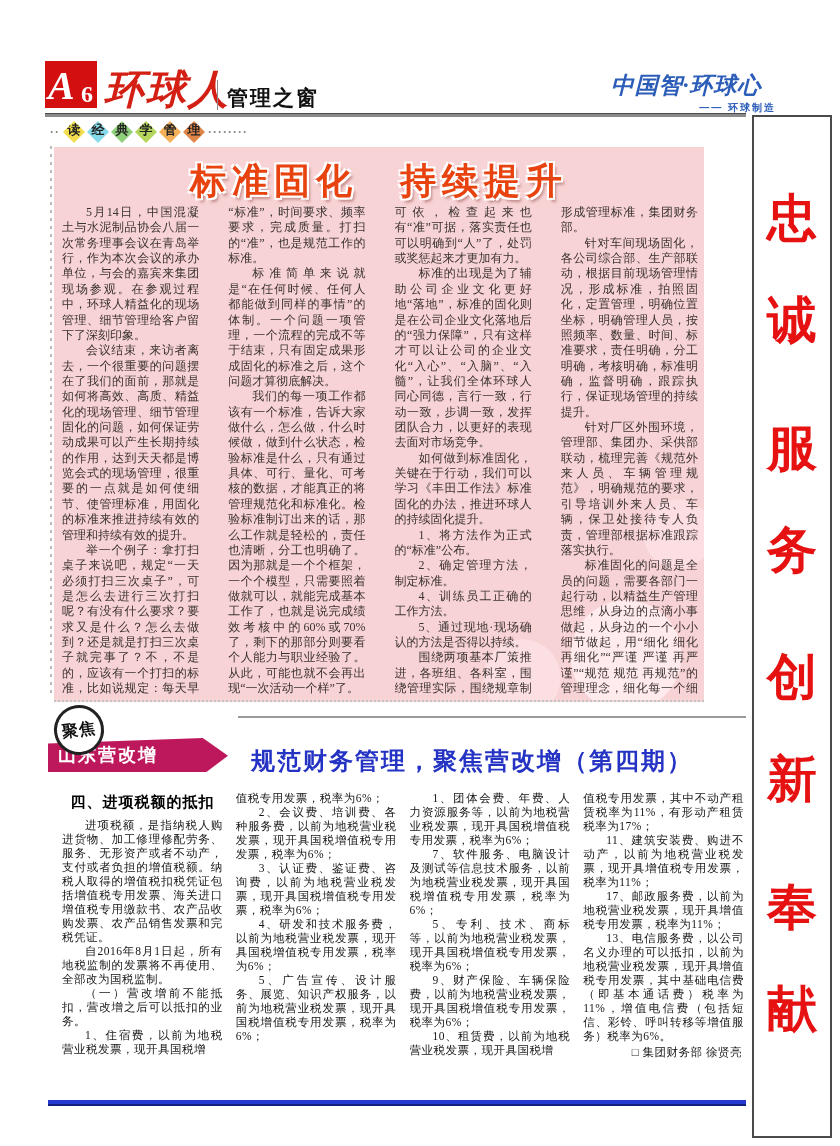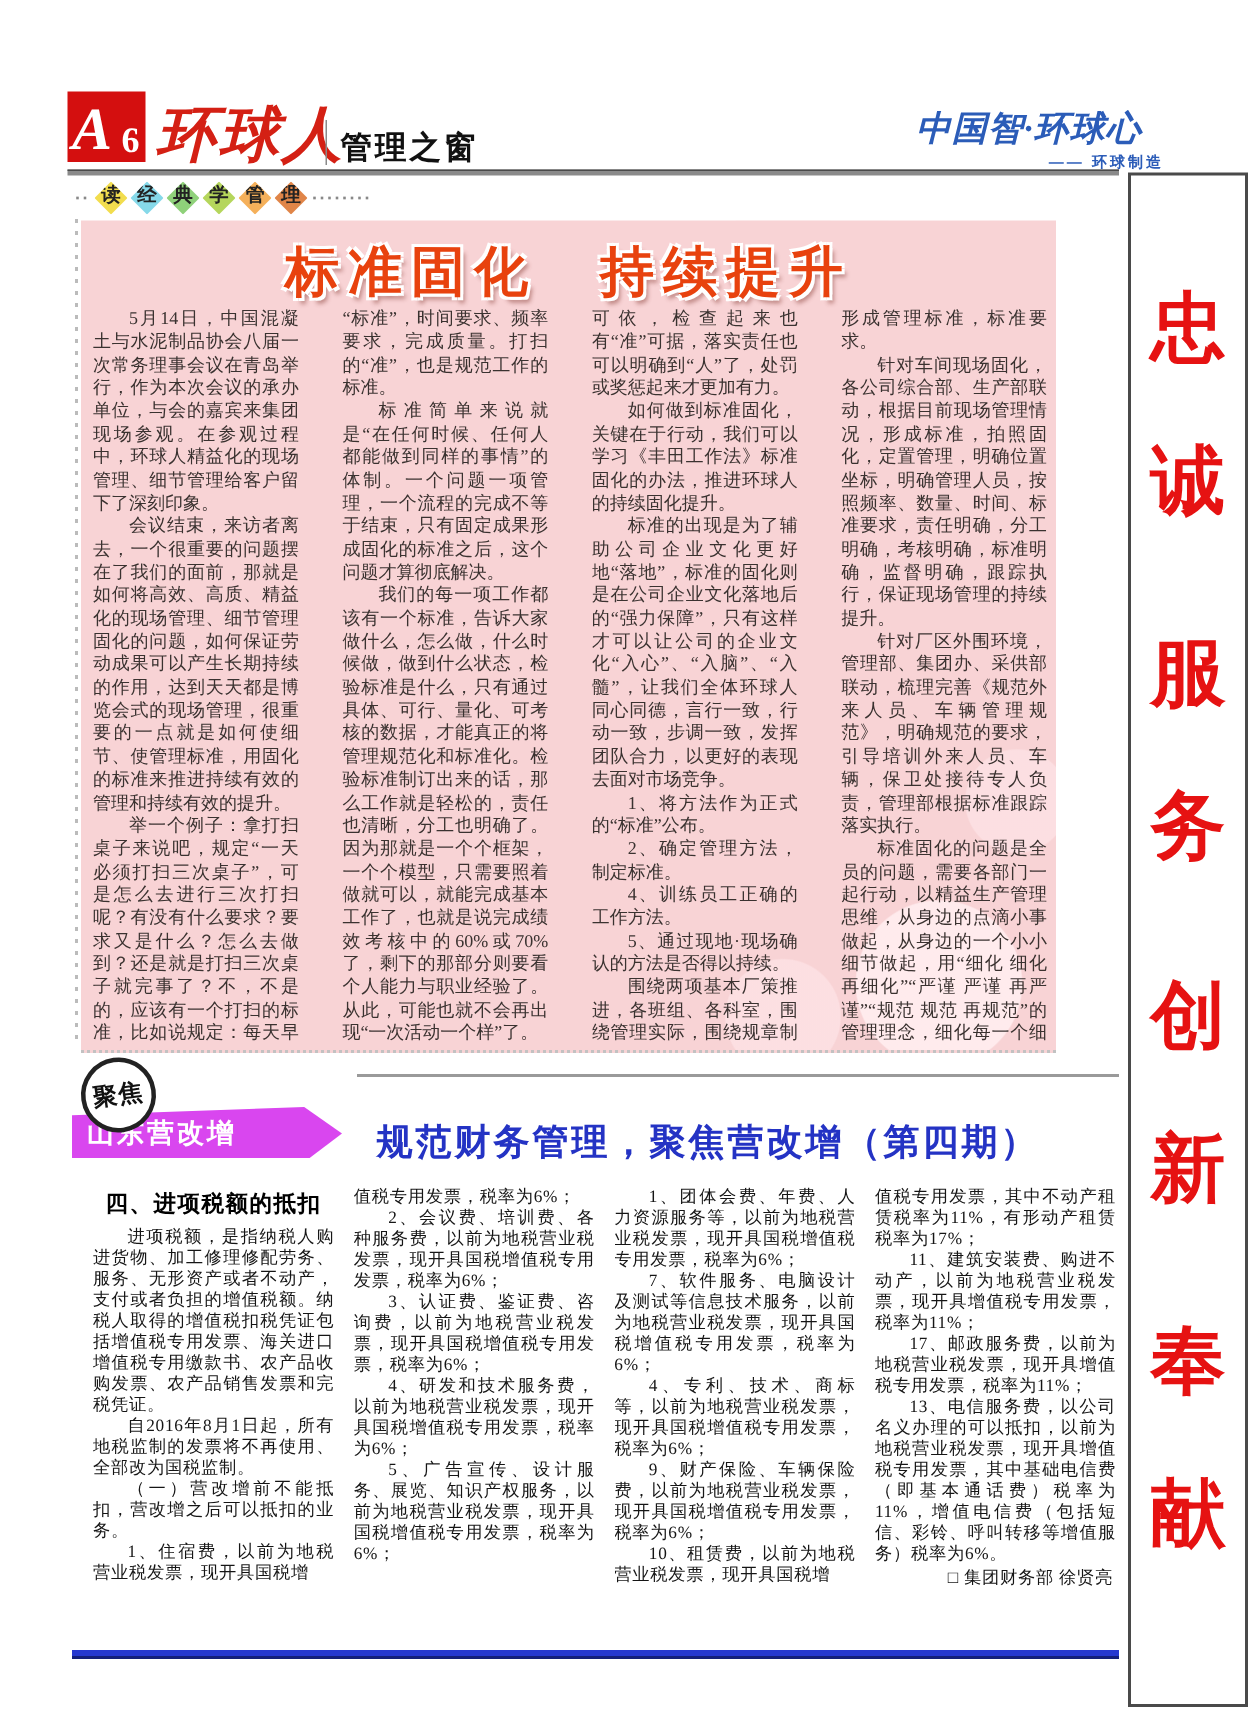--- a/index.html
+++ b/index.html
@@ -42,21 +42,21 @@
   .a1col{flex:1 1 0;overflow:hidden;color:#3a3230;font-size:12px;line-height:1.28;
          text-align:justify;font-family:"Liberation Serif",serif;}
   .a1col p{margin:0;text-indent:2em;}
   .a1col p.noind{text-indent:0;}
   .byline{text-align:right;padding-right:6px;color:#3a3230;margin-top:2px;font-size:12px;}
   
   .sec2{position:absolute;left:48px;top:705px;width:698px;height:402px;}
   .badge-circle{position:absolute;left:6px;top:0px;width:44px;height:44px;border:3px solid #222;
                 border-radius:50%;background:#fff;z-index:2;display:flex;align-items:center;justify-content:center;
                 color:#111;font:bold 16px "Liberation Serif",serif;letter-spacing:1px;transform:rotate(-8deg);}
-  .badge-banner{position:absolute;left:0px;top:33px;width:180px;height:34px;background:#d946ef;z-index:1;
+  .badge-banner{position:absolute;left:0px;top:33px;width:180px;height:34px;background:#be185d;z-index:1;
                 clip-path:polygon(0 16%,86% 0,100% 52%,88% 100%,0 100%);
                 display:flex;align-items:center;color:#fff;
                 font:bold 18px "Liberation Sans",sans-serif;letter-spacing:2px;padding-left:10px;box-sizing:border-box;}
   .rule2{position:absolute;left:190px;top:11px;right:0;height:2px;background:#9a9a9a;}
   .title2{position:absolute;left:150px;top:40px;right:0px;text-align:center;color:#2433c4;
           font:bold 24px "Liberation Serif",serif;letter-spacing:2px;}
   .cols2{position:absolute;left:14px;right:2px;top:86px;height:302px;display:flex;gap:13px;}
   .bcol{flex:1 1 0;overflow:hidden;color:#151515;font-size:11.5px;line-height:1.22;
         text-align:justify;letter-spacing:0.5px;font-family:"Liberation Serif",serif;}
   .bcol p{margin:0;text-indent:2em;}
@@ -111,31 +111,31 @@
           <p>举一个例子：拿打扫桌子来说吧，规定“一天必须打扫三次桌子”，可是怎么去进行三次打扫呢？有没有什么要求？要求又是什么？怎么去做到？还是就是打扫三次桌子就完事了？不，不是的，应该有一个打扫的标准，比如说规定：每天早中晚上班后5分钟内完成打扫，每次打扫完后桌子后，桌子必须如明镜般，一丝灰尘都不可以出现。这就是</p>
         </div>
       <div class="a1col">
           <p class="noind">“标准”，时间要求、频率要求，完成质量。打扫的“准”，也是规范工作的标准。</p>
           <p>标准简单来说就是“在任何时候、任何人都能做到同样的事情”的体制。一个问题一项管理，一个流程的完成不等于结束，只有固定成果形成固化的标准之后，这个问题才算彻底解决。</p>
           <p>我们的每一项工作都该有一个标准，告诉大家做什么，怎么做，什么时候做，做到什么状态，检验标准是什么，只有通过具体、可行、量化、可考核的数据，才能真正的将管理规范化和标准化。检验标准制订出来的话，那么工作就是轻松的，责任也清晰，分工也明确了。因为那就是一个个框架，一个个模型，只需要照着做就可以，就能完成基本工作了，也就是说完成绩效考核中的60%或70%了，剩下的那部分则要看个人能力与职业经验了。从此，可能也就不会再出现“一次活动一个样”了。</p>
           <p>所以标准的“固”化很重要，只有将事务的标准固化了，大家执行起来才有“标</p>
         </div>
       <div class="a1col">
           <p class="noind">可依，检查起来也有“准”可据，落实责任也可以明确到“人”了，处罚或奖惩起来才更加有力。</p>
+          <p>标准的出现是为了辅助公司企业文化更好地“落地”，标准的固化则是在公司企业文化落地后的“强力保障”，只有这样才可以让公司的企业文化“入心”、“入脑”、“入髓”，让我们全体环球人同心同德，言行一致，行动一致，步调一致，发挥团队合力，以更好的表现去面对市场竞争。</p>
           <p>如何做到标准固化，关键在于行动，我们可以学习《丰田工作法》标准固化的办法，推进环球人的持续固化提升。</p>
-          <p>标准的出现是为了辅助公司企业文化更好地“落地”，标准的固化则是在公司企业文化落地后的“强力保障”，只有这样才可以让公司的企业文化“入心”、“入脑”、“入髓”，让我们全体环球人同心同德，言行一致，行动一致，步调一致，发挥团队合力，以更好的表现去面对市场竞争。</p>
           <p>1、将方法作为正式的“标准”公布。</p>
           <p>2、确定管理方法，制定标准。</p>
           <p>4、训练员工正确的工作方法。</p>
           <p>5、通过现地·现场确认的方法是否得以持续。</p>
           <p>围绕两项基本厂策推进，各班组、各科室，围绕管理实际，围绕规章制度执行，梳理</p>
         </div>
       <div class="a1col">
         <div>
-            <p class="noind">形成管理标准，标准要求。</p>
+            <p class="noind">形成管理标准，集团财务部。</p>
             <p>针对车间现场固化，各公司综合部、生产部联动，根据目前现场管理情况，形成标准，拍照固化，定置管理，明确位置坐标，明确管理人员，按照频率、数量、时间、标准要求，责任明确，分工明确，考核明确，标准明确，监督明确，跟踪执行，保证现场管理的持续提升。</p>
             <p>针对厂区外围环境，管理部、集团办、采供部联动，梳理完善《规范外来人员、车辆管理规范》，明确规范的要求，引导培训外来人员、车辆，保卫处接待专人负责，管理部根据标准跟踪落实执行。</p>
             <p>标准固化的问题是全员的问题，需要各部门一起行动，以精益生产管理思维，从身边的点滴小事做起，从身边的一个小小细节做起，用“细化 细化 再细化”“严谨 严谨 再严谨”“规范 规范 再规范”的管理理念，细化每一个细节，用数值来表现目标，确定最后期限，固化标准，推动集团各项管理再上一个崭新的台阶。</p>
           </div>
         <div class="byline">□ 集团  尹总</div>
       </div>
     </div>
   </div>
 
   <div class="sec2">
@@ -156,21 +156,21 @@
       <div class="bcol">
           <p class="noind">值税专用发票，税率为6%；</p>
           <p>2、会议费、培训费、各种服务费，以前为地税营业税发票，现开具国税增值税专用发票，税率为6%；</p>
           <p>3、认证费、鉴证费、咨询费，以前为地税营业税发票，现开具国税增值税专用发票，税率为6%；</p>
           <p>4、研发和技术服务费，以前为地税营业税发票，现开具国税增值税专用发票，税率为6%；</p>
           <p>5、广告宣传、设计服务、展览、知识产权服务，以前为地税营业税发票，现开具国税增值税专用发票，税率为6%；</p>
         </div>
       <div class="bcol">
           <p>1、团体会费、年费、人力资源服务等，以前为地税营业税发票，现开具国税增值税专用发票，税率为6%；</p>
           <p>7、软件服务、电脑设计及测试等信息技术服务，以前为地税营业税发票，现开具国税增值税专用发票，税率为6%；</p>
-          <p>4、专利、技术、商标等，以前为地税营业税发票，现开具国税增值税专用发票，税率为6%；</p>
+          <p>5、专利、技术、商标等，以前为地税营业税发票，现开具国税增值税专用发票，税率为6%；</p>
           <p>9、财产保险、车辆保险费，以前为地税营业税发票，现开具国税增值税专用发票，税率为6%；</p>
           <p>10、租赁费，以前为地税营业税发票，现开具国税增</p>
         </div>
       <div class="bcol">
         <div>
             <p class="noind">值税专用发票，其中不动产租赁税率为11%，有形动产租赁税率为17%；</p>
             <p>11、建筑安装费、购进不动产，以前为地税营业税发票，现开具增值税专用发票，税率为11%；</p>
             <p>17、邮政服务费，以前为地税营业税发票，现开具增值税专用发票，税率为11%；</p>
             <p>13、电信服务费，以公司名义办理的可以抵扣，以前为地税营业税发票，现开具增值税专用发票，其中基础电信费（即基本通话费）税率为11%，增值电信费（包括短信、彩铃、呼叫转移等增值服务）税率为6%。</p>
           </div>

